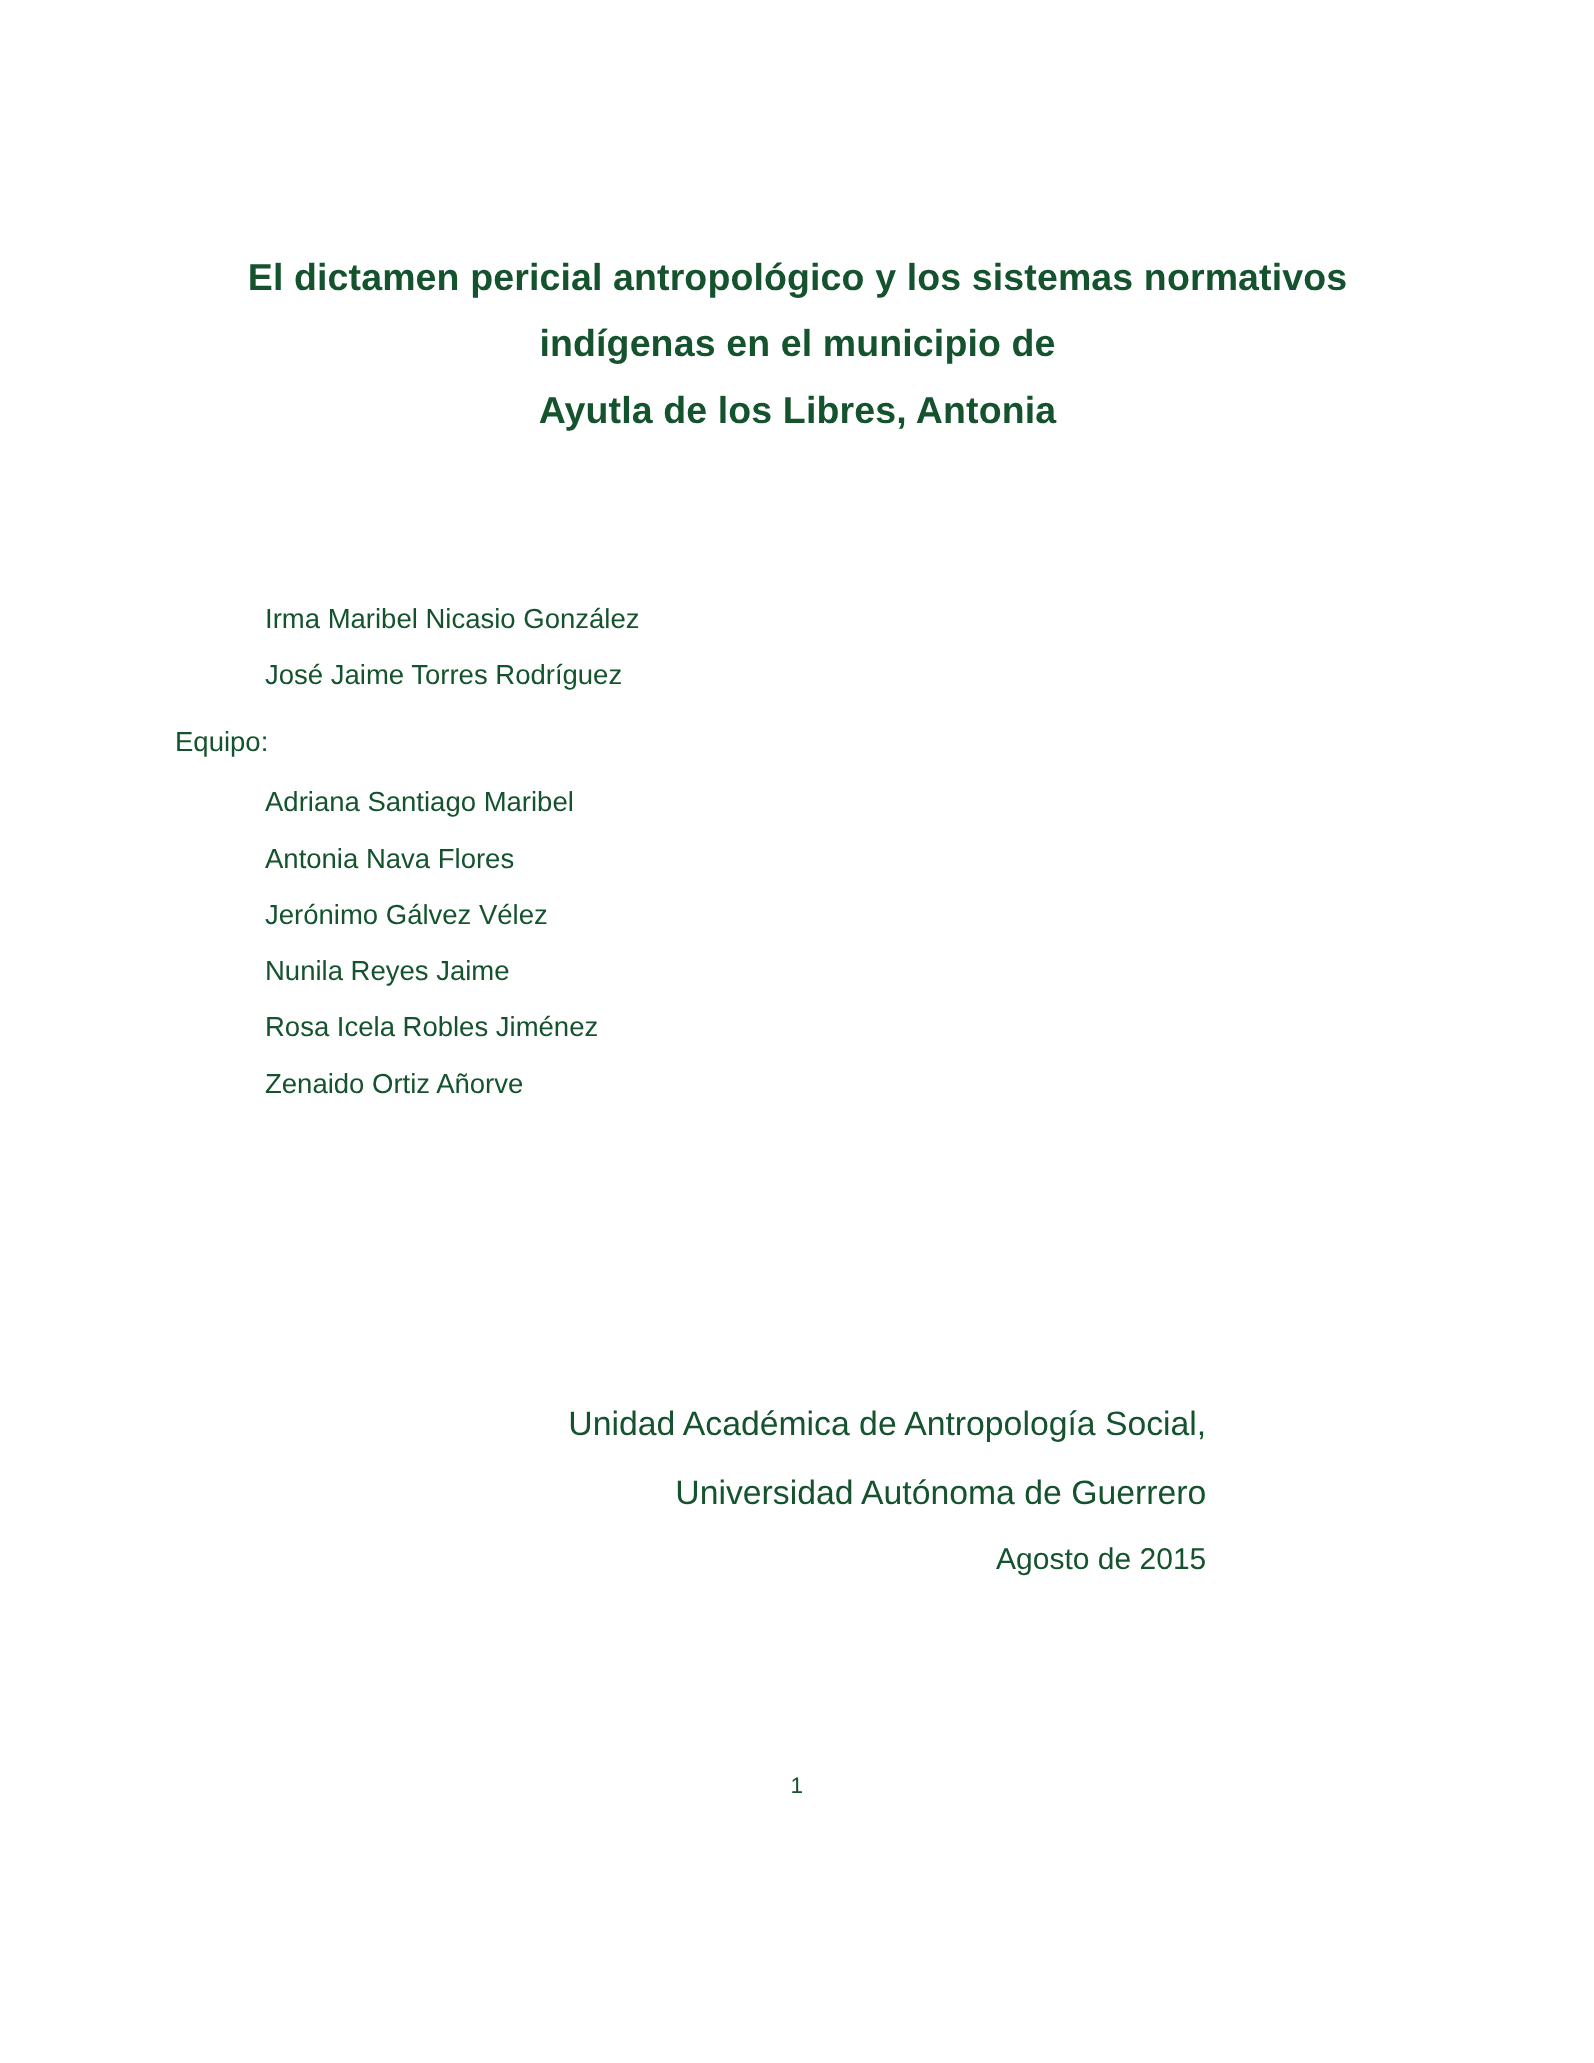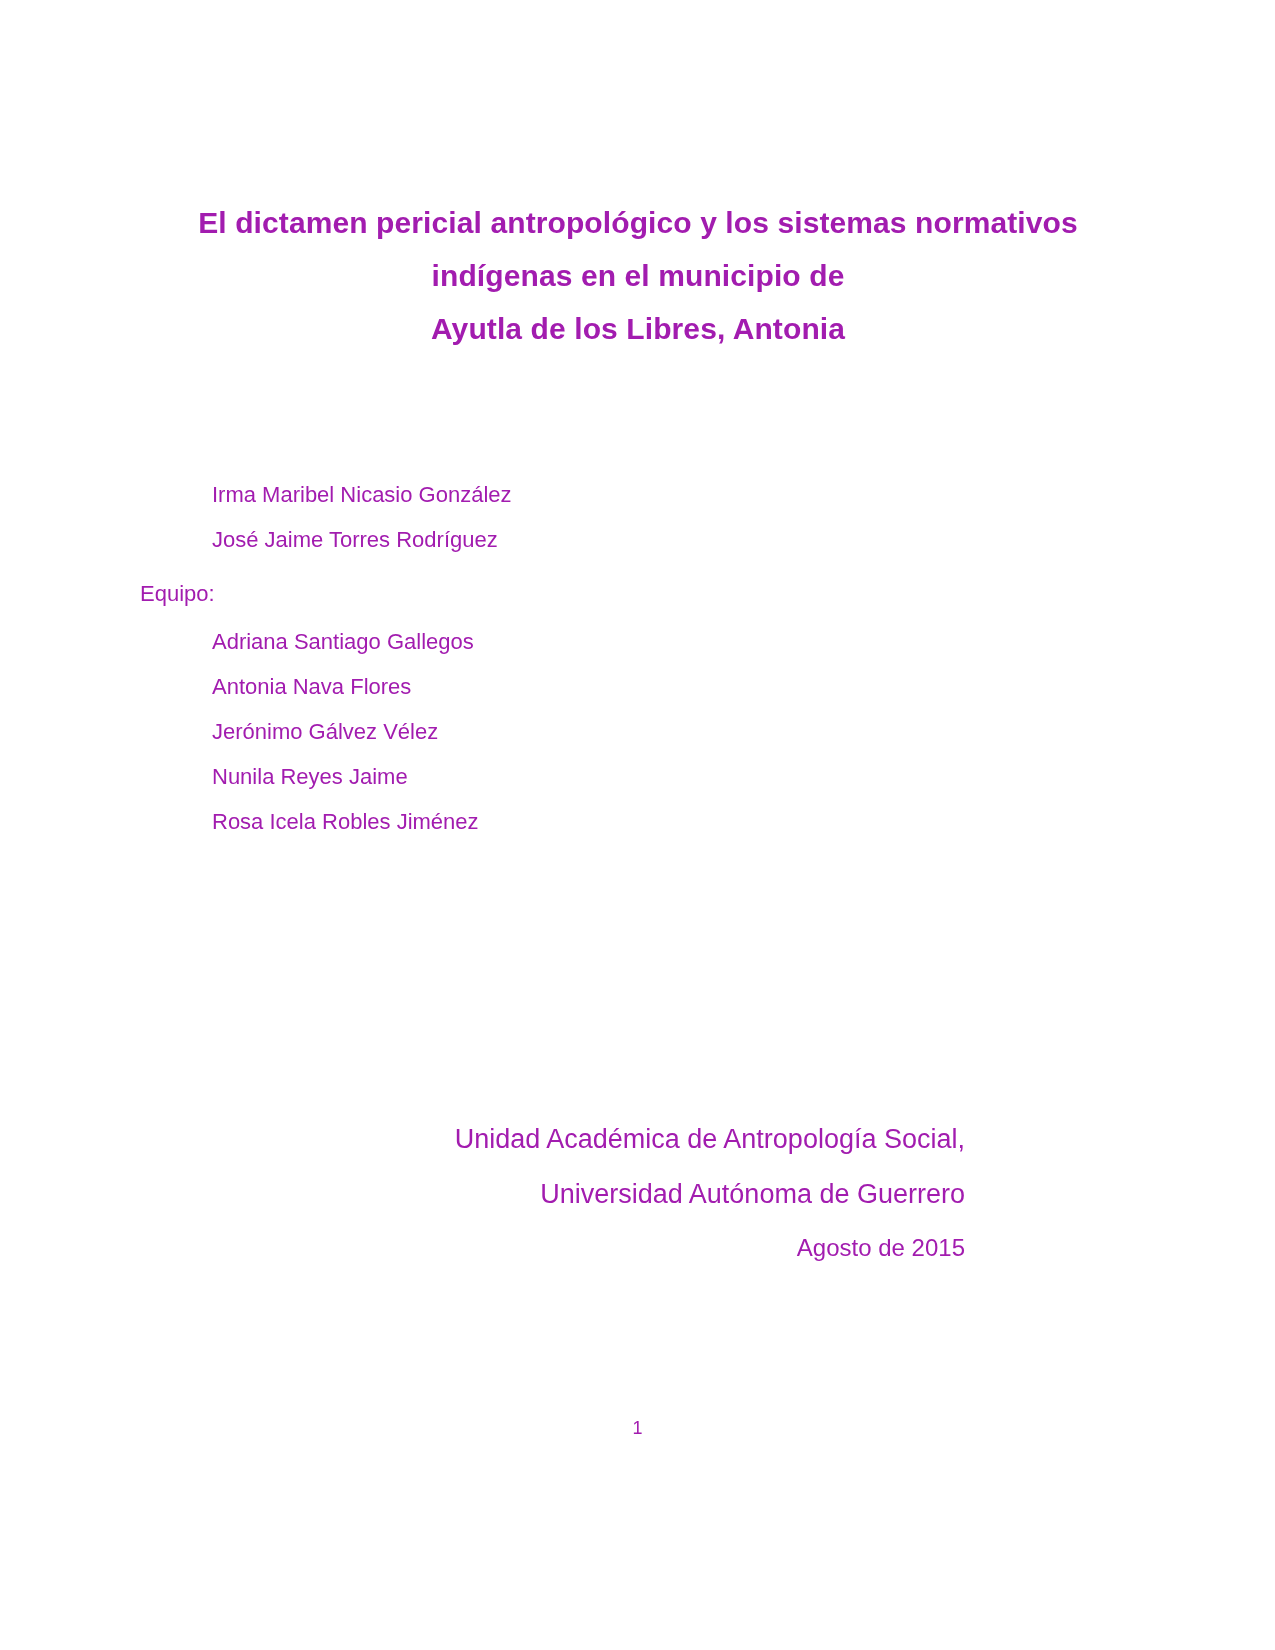--- a/index.html
+++ b/index.html
@@ -6,21 +6,21 @@
     margin: 0;
     padding: 0;
     background: #ffffff;
   }
   .page {
     position: relative;
     width: 1135px;
     height: 1650px;
     background: #ffffff;
     font-family: "Liberation Sans", sans-serif;
-    color: #a21caf;
+    color: #14532d;
     box-sizing: border-box;
     overflow: hidden;
   }
 
   
   .title-block {
     position: absolute;
     top: 196px;
     left: 148px;
     width: 980px;
@@ -93,25 +93,26 @@
     <div class="title-line">Ayutla de los Libres, Antonia</div>
   </div>
 
   <div class="credits">
     <div class="credits-name">Irma Maribel Nicasio González</div>
     <div class="credits-name">José Jaime Torres Rodríguez</div>
 
     <div class="group-gap"></div>
 
     <div class="credits-heading">Equipo:</div>
-    <div class="credits-name">Adriana Santiago Gallegos</div>
+    <div class="credits-name">Adriana Santiago Maribel</div>
     <div class="credits-name">Antonia Nava Flores</div>
     <div class="credits-name">Jerónimo Gálvez Vélez</div>
     <div class="credits-name">Nunila Reyes Jaime</div>
     <div class="credits-name">Rosa Icela Robles Jiménez</div>
+    <div class="credits-name">Zenaido Ortiz Añorve</div>
   </div>
 
   <div class="institution">
     <div class="institution-line">Unidad Académica de Antropología Social,</div>
     <div class="institution-line">Universidad Autónoma de Guerrero</div>
     <div class="institution-date">Agosto de 2015</div>
   </div>
 
   <div class="page-number">1</div>
 

